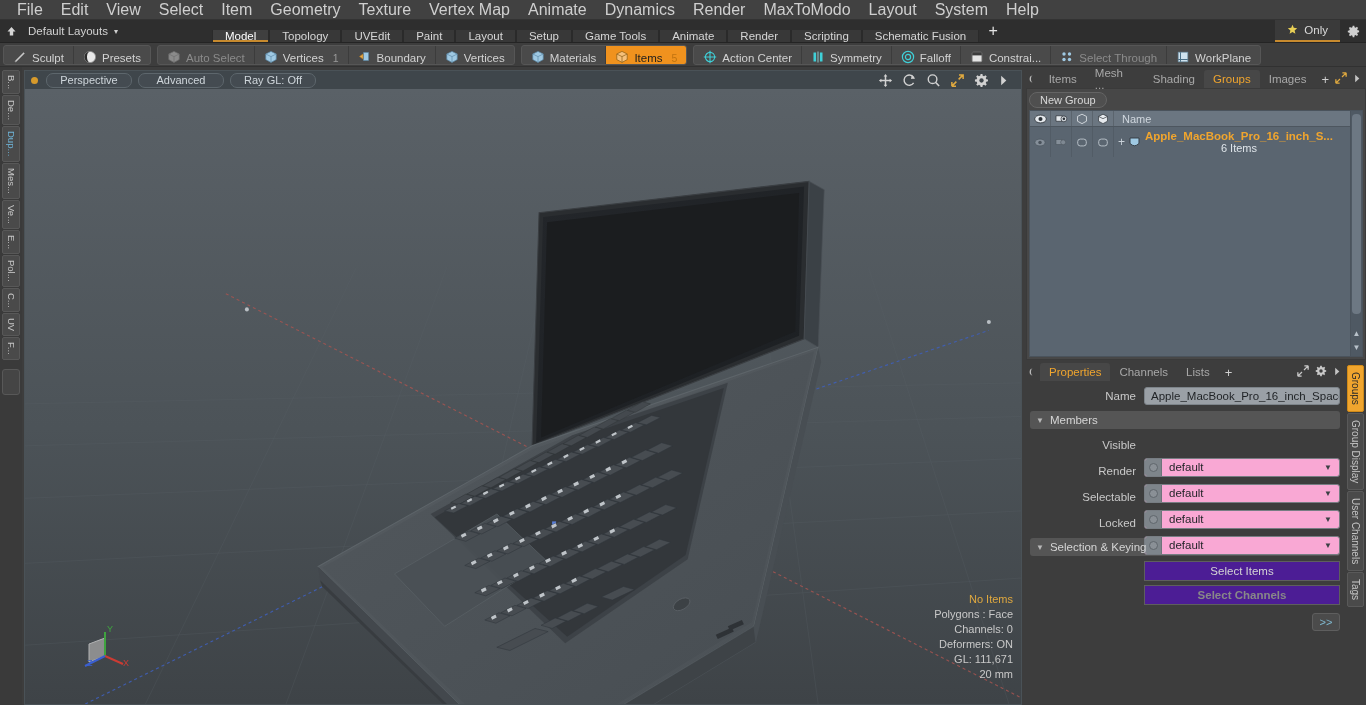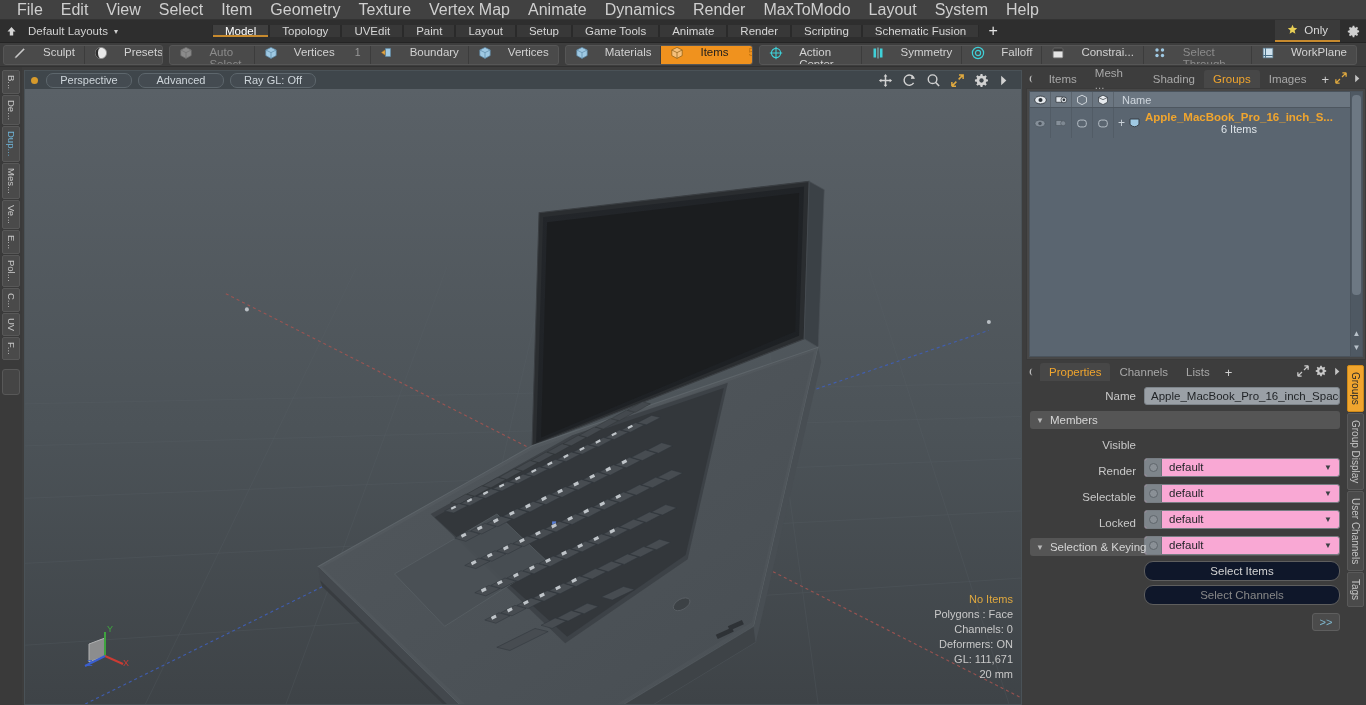--- a/index.html
+++ b/index.html
@@ -28,21 +28,21 @@
     height: 23px; background: #2e2e2e; display: flex; align-items: stretch;
     flex: 0 0 23px; border-bottom: 1px solid #242424;
   }
   .lb-home { width: 22px; display: flex; align-items: center; justify-content: center; }
   .lb-home svg { display:block; }
   .lb-layouts {
     display: flex; align-items: center; padding: 0 10px 0 6px; color: #d2d2d2; font-size: 11.5px;
     background: #2e2e2e; min-width: 190px;
   }
   .lb-layouts .caret { margin-left: 6px; font-size: 8px; color: #cfcfcf; }
-  .lb-tabs { display: flex; align-items: center; }
+  .lb-tabs { display: flex; align-items: flex-end; }
   .lb-tab {
     padding: 0 12px; display: flex; align-items: center; justify-content: center;
     background: #383838; border-left: 1px solid #2a2a2a; border-right: 1px solid #2a2a2a;
     color: #d6d6d6; font-size: 11.5px; cursor: default; position: relative;
   }
   .lb-tab.active { background: #3f3f3f; color: #ffffff; }
   .lb-tab.active::after {
     content:''; position: absolute; left: 0; right: 0; bottom: 0; height: 2px; background: #c78a2e;
   }
   .lb-plus {
@@ -60,21 +60,21 @@
   .modebar {
     height: 24px; background: #3d3d3d; display: flex; align-items: center; gap: 0;
     flex: 0 0 24px; padding: 0 3px; border-bottom: 1px solid #313131;
   }
   .mgroup {
     display: flex; align-items: stretch; height: 20px;
     background: #4a4a4a; border: 1px solid #565656; border-radius: 3px; overflow: hidden;
     margin-right: 6px;
   }
   .mbtn {
-    display: flex; align-items: flex-start; gap: 16px; padding: 0 9px; color: #d2d2d2;
+    display: flex; align-items: flex-end; gap: 5px; padding: 0 9px; color: #d2d2d2;
     font-size: 11.5px; border-right: 1px solid #3c3c3c; position: relative; cursor: default;
   }
   .mbtn:last-child { border-right: none; }
   .mbtn.on { background: #f0921e; color: #1d1d1d; }
   .mbtn.dim { color: #8b8b8b; }
   .mbtn .num { color: #9a9a9a; font-size: 10.5px; margin-left: 4px; }
   .mbtn.on .num { color: #c07310; }
   .ico { width: 14px; height: 14px; display: inline-block; flex: 0 0 14px; }
   .ico svg { display: block; }
 
@@ -200,24 +200,24 @@
     width: 17px; height: 100%; background: #7e858b; border-right: 1px solid #6e757b;
     display: flex; align-items: center; justify-content: center; flex: 0 0 17px;
   }
   .pdrop .knob i { width: 9px; height: 9px; border: 1px solid #5f666c; border-radius: 50%; display: block; background: #8a9096;}
   .pdrop .txt { flex: 1; padding-left: 7px; }
   .pdrop .caret { padding-right: 7px; font-size: 8px; color: #3b4045; }
 
   .btn-row { display: flex; align-items: center; margin-bottom: 4px; padding-right: 6px; }
   .btn-row .sp { width: 118px; flex: 0 0 118px; }
   .pbtn {
-    flex: 1; height: 20px; background: #0f172a; border: 1px solid #5e5e5e; border-radius: 9px;
+    flex: 1; height: 20px; background: #4c1d95; border: 1px solid #5e5e5e; border-radius: 0;
     display: flex; align-items: center; justify-content: center; color: #d4d4d4; font-size: 11.5px; cursor: default;
   }
-  .pbtn.dis { color: #888888; }
+  .pbtn.dis { color: #888888; font-weight: bold; }
   .pbox {
     flex: 1; height: 30px; background: #4b4b4b; border: 1px solid #5e5e5e; border-radius: 3px;
     display: flex; align-items: center; padding-left: 8px; color: #d8d8d8; font-size: 11.5px;
     position: relative;
   }
   .pbox::after {
     content:''; position:absolute; right:1px; bottom:1px; width:0; height:0;
     border-left: 7px solid transparent; border-bottom: 7px solid #6a6a6a;
   }
   .pbox .dots { width: 22px; height: 22px; margin-right: 7px; flex: 0 0 22px; }
@@ -807,20 +807,23 @@
           </span>
           <span>
             <svg width="8" height="11" viewBox="0 0 8 12">
                 <path d="M2 2 L6.5 6 L2 10 Z" fill="#c4c4c4"></path>
               </svg>
           </span>
         </div>
       </div>
 
       <div class="group-body" style="height:272px;">
+        <div class="newgroup-row">
+          <div class="newgroup-btn">New Group</div>
+        </div>
 
         <div class="tree">
           <div class="tree-inner">
             <div class="tree-head">
               <div class="th-ic">
                 <svg width="13" height="10" viewBox="0 0 14 10">
                     <ellipse cx="7" cy="5" rx="6.3" ry="4.2" fill="#e6eaee" stroke="#2c3238" stroke-width="0.9"></ellipse>
                     <circle cx="7" cy="5" r="2.2" fill="#2c3238"></circle>
                   </svg>
               </div>

